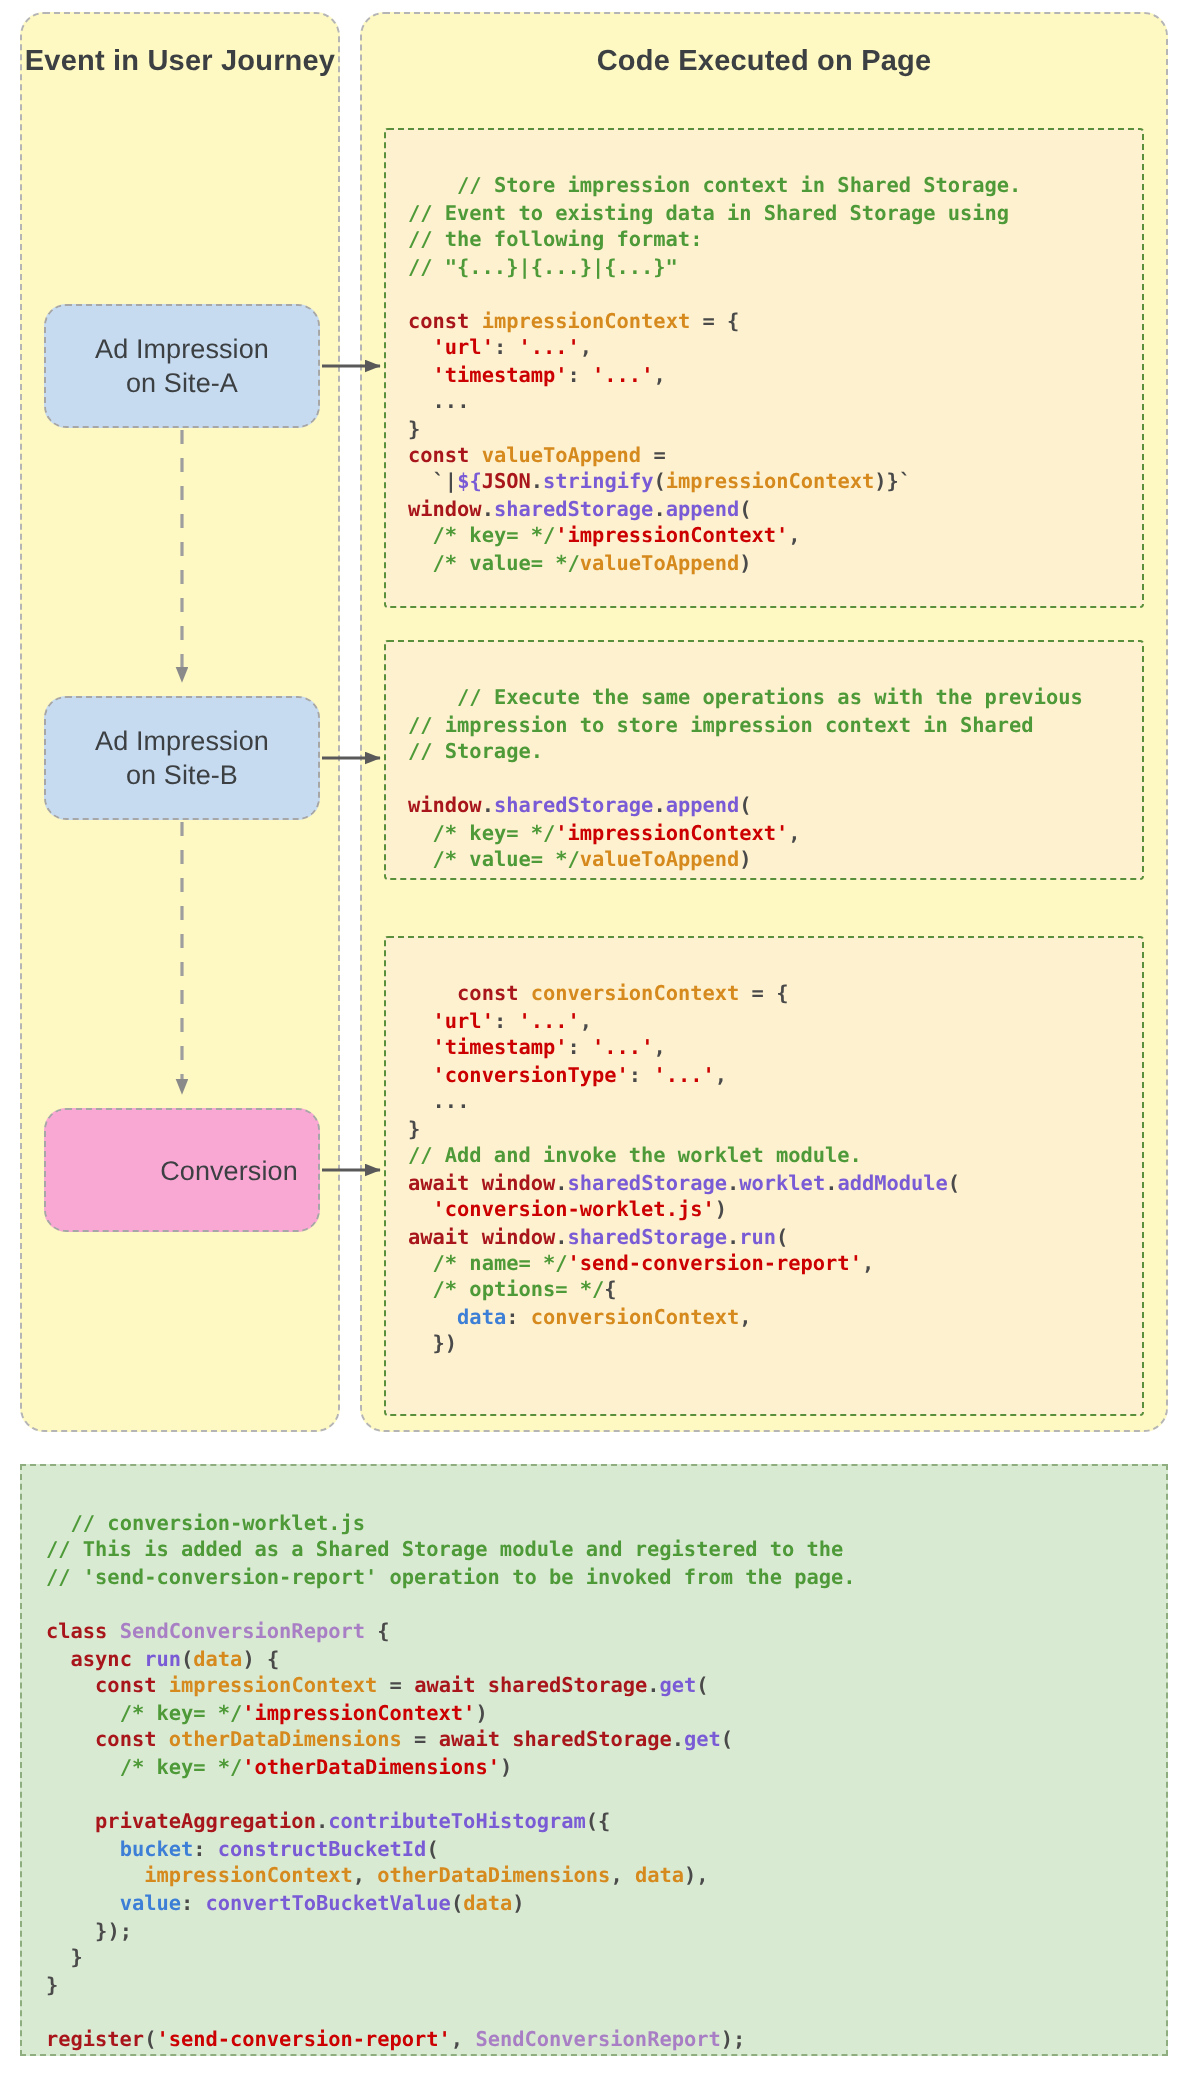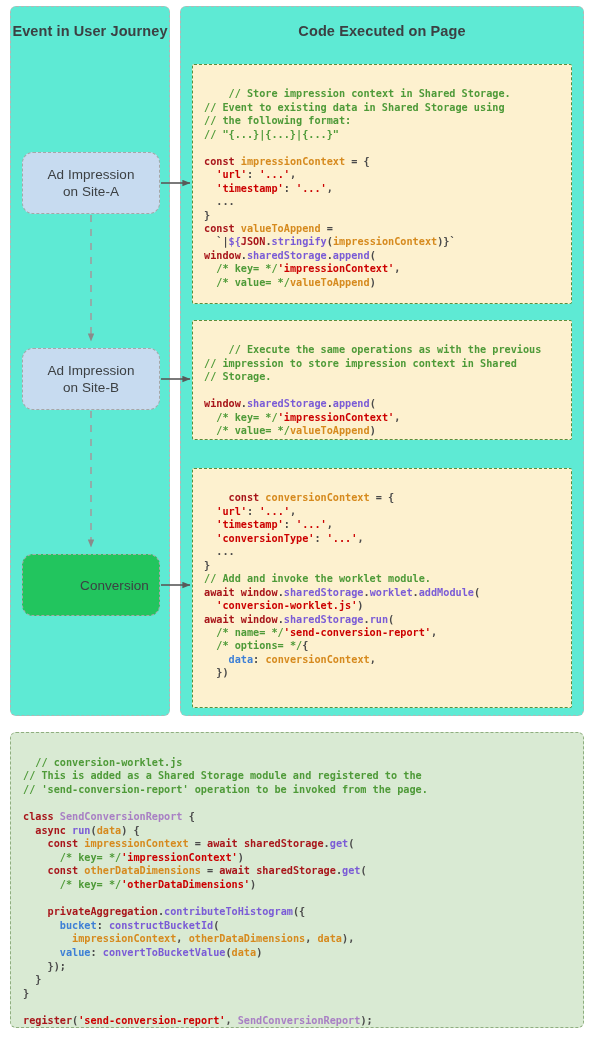--- a/index.html
+++ b/index.html
@@ -15,22 +15,22 @@
 
   
   #top-region {
     position: absolute;
     left: 0; top: 0; width: 594px; height: 722px;
   }
 
   .panel {
     position: absolute;
     border: 1px dashed #b5b5b5;
-    background: #5eead4;
-    border-radius: 6px;
+    background: #fef9c3;
+    border-radius: 12px;
     box-sizing: border-box;
   }
   #journey-panel { left: 10px;  top: 6px; width: 160px; height: 710px; }
   #code-panel    { left: 180px; top: 6px; width: 404px; height: 710px; }
 
   .panel-title {
     position: absolute;
     left: 0; right: 0;
     text-align: center;
     font-size: 14.5px;
@@ -83,21 +83,21 @@
   #code-block-0 { left: 192px; top: 64px;  width: 380px; height: 240px; }
   #code-block-1 { left: 192px; top: 320px; width: 380px; height: 120px; }
   #code-block-2 { left: 192px; top: 468px; width: 380px; height: 240px; }
 
   #worklet-block {
     position: absolute;
     left: 10px; top: 732px; width: 574px; height: 296px;
     background: #d9ead3;
     border: 1px dashed #8fae7f;
     box-sizing: border-box;
-    border-radius: 6px;
+    border-radius: 0;
     padding: 9px 10px 9px 12px;
     font-family: "DejaVu Sans Mono", monospace;
     font-size: 10.2px;
     line-height: 13.6px;
     white-space: pre;
     overflow: hidden;
   }
 
   
   .t-com  { color: #4e9a38; font-weight: 700; }              
@@ -124,21 +124,21 @@
   </div>
 
   <div class="event-box" id="event-box-0" style="background: rgb(199, 219, 240);">
     <span style="white-space: pre-line;">Ad Impression
 on Site-A</span>
   </div>
   <div class="event-box" id="event-box-1" style="background: rgb(199, 219, 240);">
     <span style="white-space: pre-line;">Ad Impression
 on Site-B</span>
   </div>
-  <div class="event-box" id="event-box-2" style="background: #22c55e; padding-left: 47px;">
+  <div class="event-box" id="event-box-2" style="background: #f9a8d4; padding-left: 47px;">
     <span style="white-space: pre-line;">Conversion</span>
   </div>
 
   <svg class="conn" style="left:0;top:0;width:594px;height:722px;">
     <defs>
       <marker id="arrowGray" markerWidth="9" markerHeight="9" refX="7.6" refY="3.2" orient="auto" markerUnits="userSpaceOnUse">
         <path d="M0,0 L8,3.2 L0,6.4 z" fill="#8a8a8a"></path>
       </marker>
       <marker id="arrowDark" markerWidth="9" markerHeight="9" refX="7.6" refY="3.2" orient="auto" markerUnits="userSpaceOnUse">
         <path d="M0,0 L8,3.2 L0,6.4 z" fill="#595959"></path>

